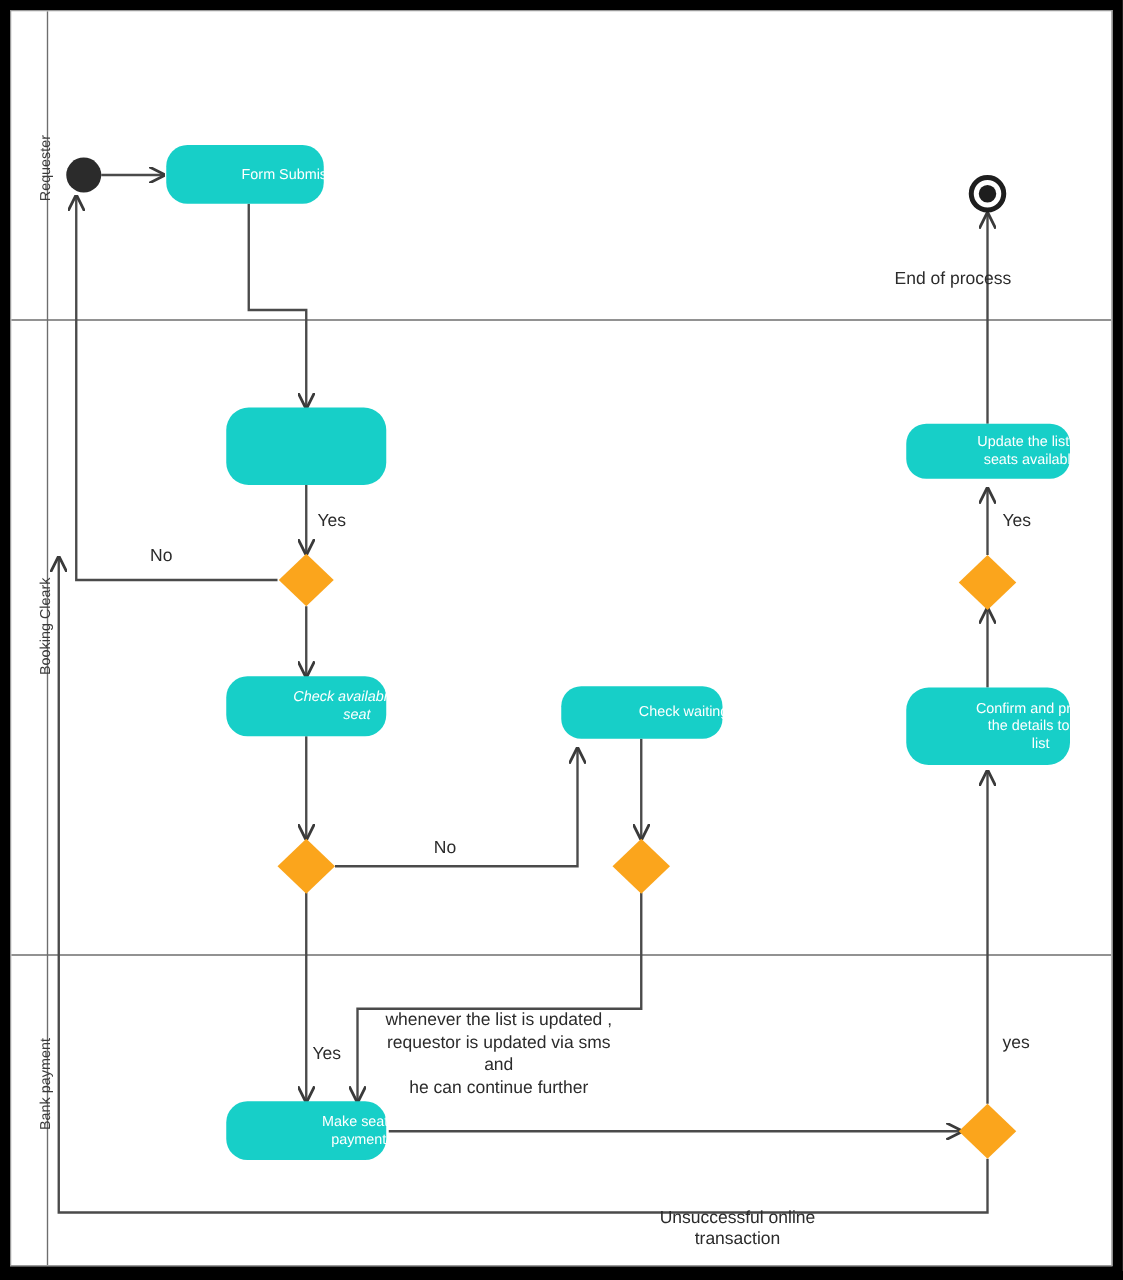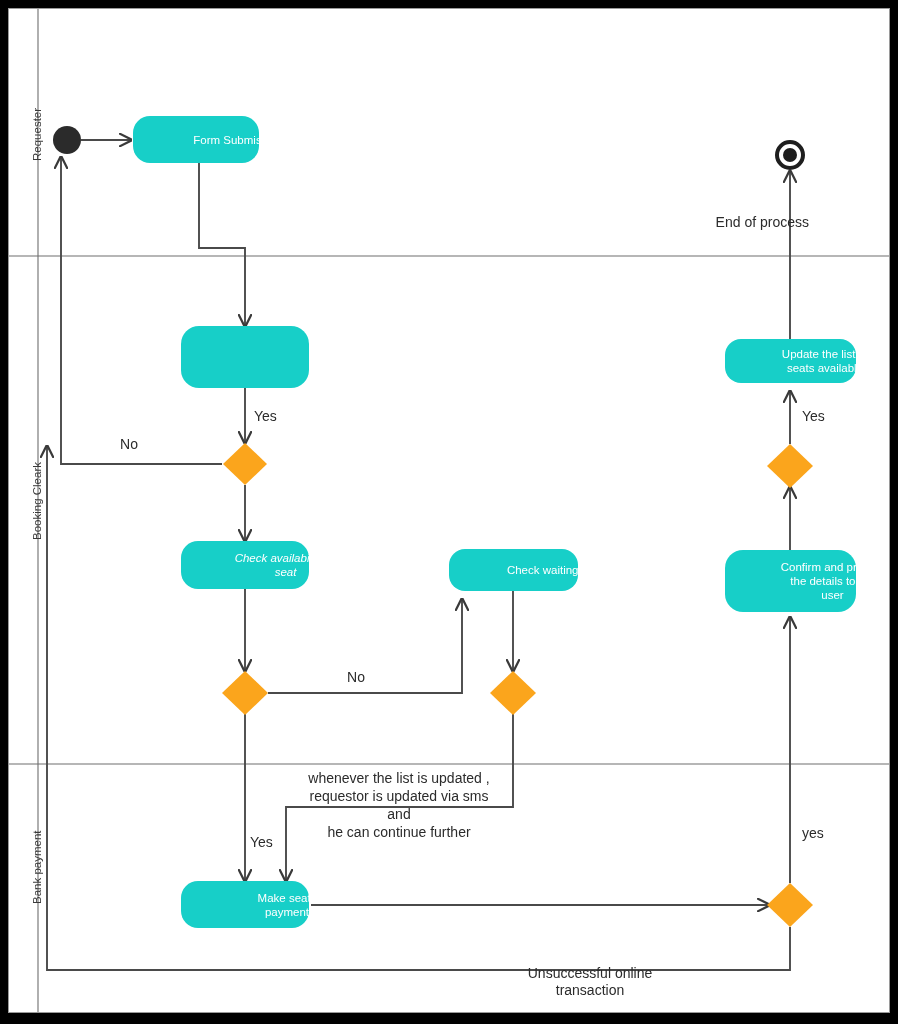--- a/index.html
+++ b/index.html
@@ -139,36 +139,36 @@
       </g>
     </svg>
 
     <div class="lane-label" style="left:22px; top:152px; transform: rotate(-90deg);">Requester</div>
     <div class="lane-label" style="left:22px; top:531px; transform: rotate(-90deg);">Booking Cleark</div>
     <div class="lane-label" style="left:22px; top:895px; transform: rotate(-90deg);">Bank payment</div>
 
     <div class="node-label" style="left:124px; top:124px; width:126px;">Form Submission</div>
     <div class="node-label" style="left:172px; top:542px; width:125px;font-style:italic;">Check availability of
 seat</div>
-    <div class="node-label" style="left:440px; top:554px; width:129px;">Check waiting train</div>
+    <div class="node-label" style="left:440px; top:554px; width:129px;">Check waiting list</div>
     <div class="node-label" style="left:172px; top:882px; width:128px;">Make seats
 payment</div>
     <div class="node-label" style="left:720px; top:338px; width:108px;">Update the list of
 seats available</div>
     <div class="node-label" style="left:716px; top:551px; width:131px;">Confirm and provide
 the details to the
-user</div>
+list</div>
 
     <div class="edge-label" style="left:690px; top:205px; width:110px; text-align:right;">End of process</div>
     <div class="edge-label" style="left:245px; top:399px; width:40px; text-align:left;">Yes</div>
     <div class="edge-label" style="left:100px; top:427px; width:40px;">No</div>
     <div class="edge-label" style="left:793px; top:399px; width:40px; text-align:left;">Yes</div>
     <div class="edge-label" style="left:327px; top:660px; width:40px;">No</div>
     <div class="edge-label" style="left:241px; top:825px; width:40px; text-align:left;">Yes</div>
     <div class="edge-label" style="left:793px; top:816px; width:40px; text-align:left;">yes</div>
-    <div class="edge-label" style="left:290px; top:760px; width:200px; line-height:18px;">whenever the list is updated ,
+    <div class="edge-label" style="left:290px; top:797px; width:200px; line-height:18px;">whenever the list is updated ,
 requestor is updated via sms and
 he can continue further</div>
     <div class="edge-label" style="left:481px; top:956px; width:200px;text-align:center;">Unsuccessful online
 transaction</div>
 
   </div>
 </div>
 
 </body></html>

